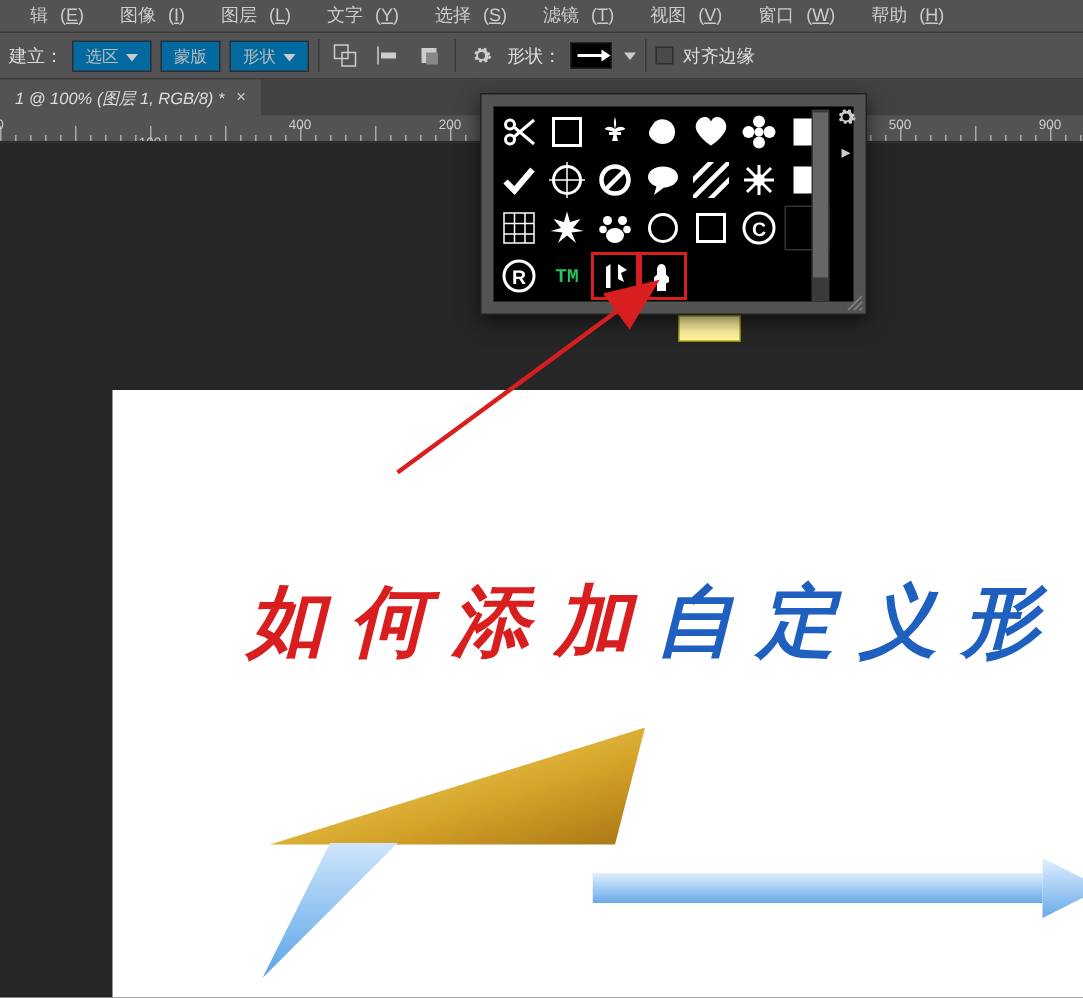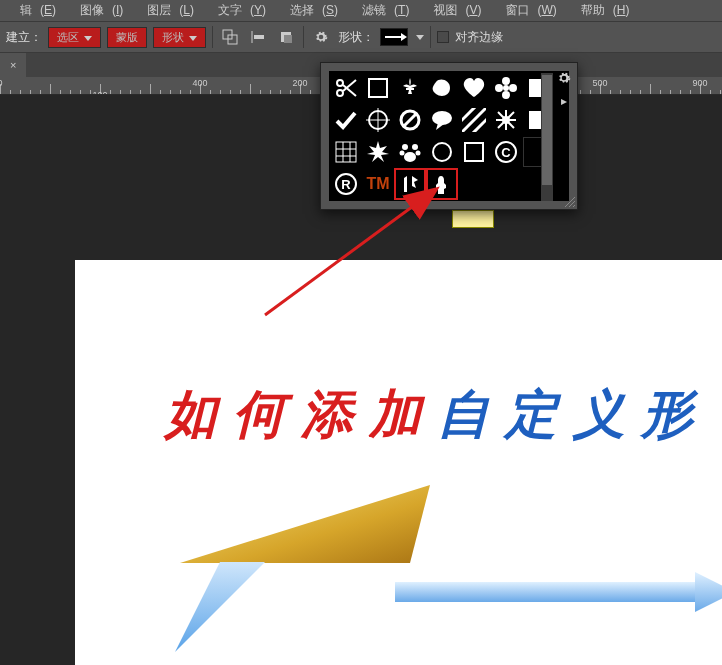--- a/index.html
+++ b/index.html
@@ -30,21 +30,21 @@
   align-items: center;
   height: 32px;
   background: #535353;
   border-top: 1px solid #3a3a3a;
   border-bottom: 1px solid #3a3a3a;
   padding-left: 6px;
   gap: 6px;
 }
 .optionsbar .lbl { color: #ddd; }
 .optionsbar .btn {
-  background: #b91c1c;
+  background: #0369a1;
   border: 1px solid #2e2e2e;
   color: #bbb;
   padding: 2px 8px;
   font-size: 11px;
 }
 .dropdown-arrow {
   width: 0; height: 0;
   border-left: 4px solid transparent;
   border-right: 4px solid transparent;
   border-top: 5px solid #ccc;
@@ -280,20 +280,21 @@
       <span class="arrow-shape"></span>
     </span>
   <span class="dropdown-arrow"></span>
   <span class="sep"></span>
   <span class="checkbox"></span>
   <span class="lbl">对齐边缘</span>
 </div>
 
 <div class="tabbar">
   <div class="tab">
+    <span>1 @ 100% (图层 1, RGB/8) *</span>
     <span class="close">×</span>
   </div>
 </div>
 
 <div class="ruler-h">
   <div class="ticks" id="ruler-ticks">
       <div class="tick major" style="left: 0px;"></div>
       <div class="num" style="left: 0px;">0</div>
       <div class="tick minor" style="left: 10px;"></div>
       <div class="tick minor" style="left: 20px;"></div>
@@ -564,21 +565,21 @@
       </div>
     <div class="shape-cell shape-empty"></div>
 
     <div class="shape-cell">
         <svg width="24" height="24">
           <circle cx="12" cy="12" r="10" fill="none" stroke="#fff" stroke-width="2"></circle>
           <text x="12" y="17" text-anchor="middle" fill="#fff" font-size="13" font-family="Arial" font-weight="bold">R</text>
         </svg>
       </div>
     <div class="shape-cell">
-        <span style="color:#c2410c;font-weight:bold;font-size:16px;font-family:Liberation Sans, sans-serif">TM</span>
+        <span style="color:#22c55e;font-weight:bold;font-size:13px;font-family:Liberation Mono, monospace">TM</span>
       </div>
     <div class="shape-cell hl">
         <svg width="24" height="24">
           <path fill="#fff" d="M6 20V6l3-2v16zM14 4l6 4-4 2 2 6-4-2z"></path>
         </svg>
       </div>
     <div class="shape-cell hl">
         <svg width="24" height="24">
           <path fill="#fff" d="M11 4c2 0 3 2 3 4v3l2 2v3l-2 1v5h-6v-5l-2-1v-3l2-2V8c0-2 1-4 3-4z"></path>
         </svg>

